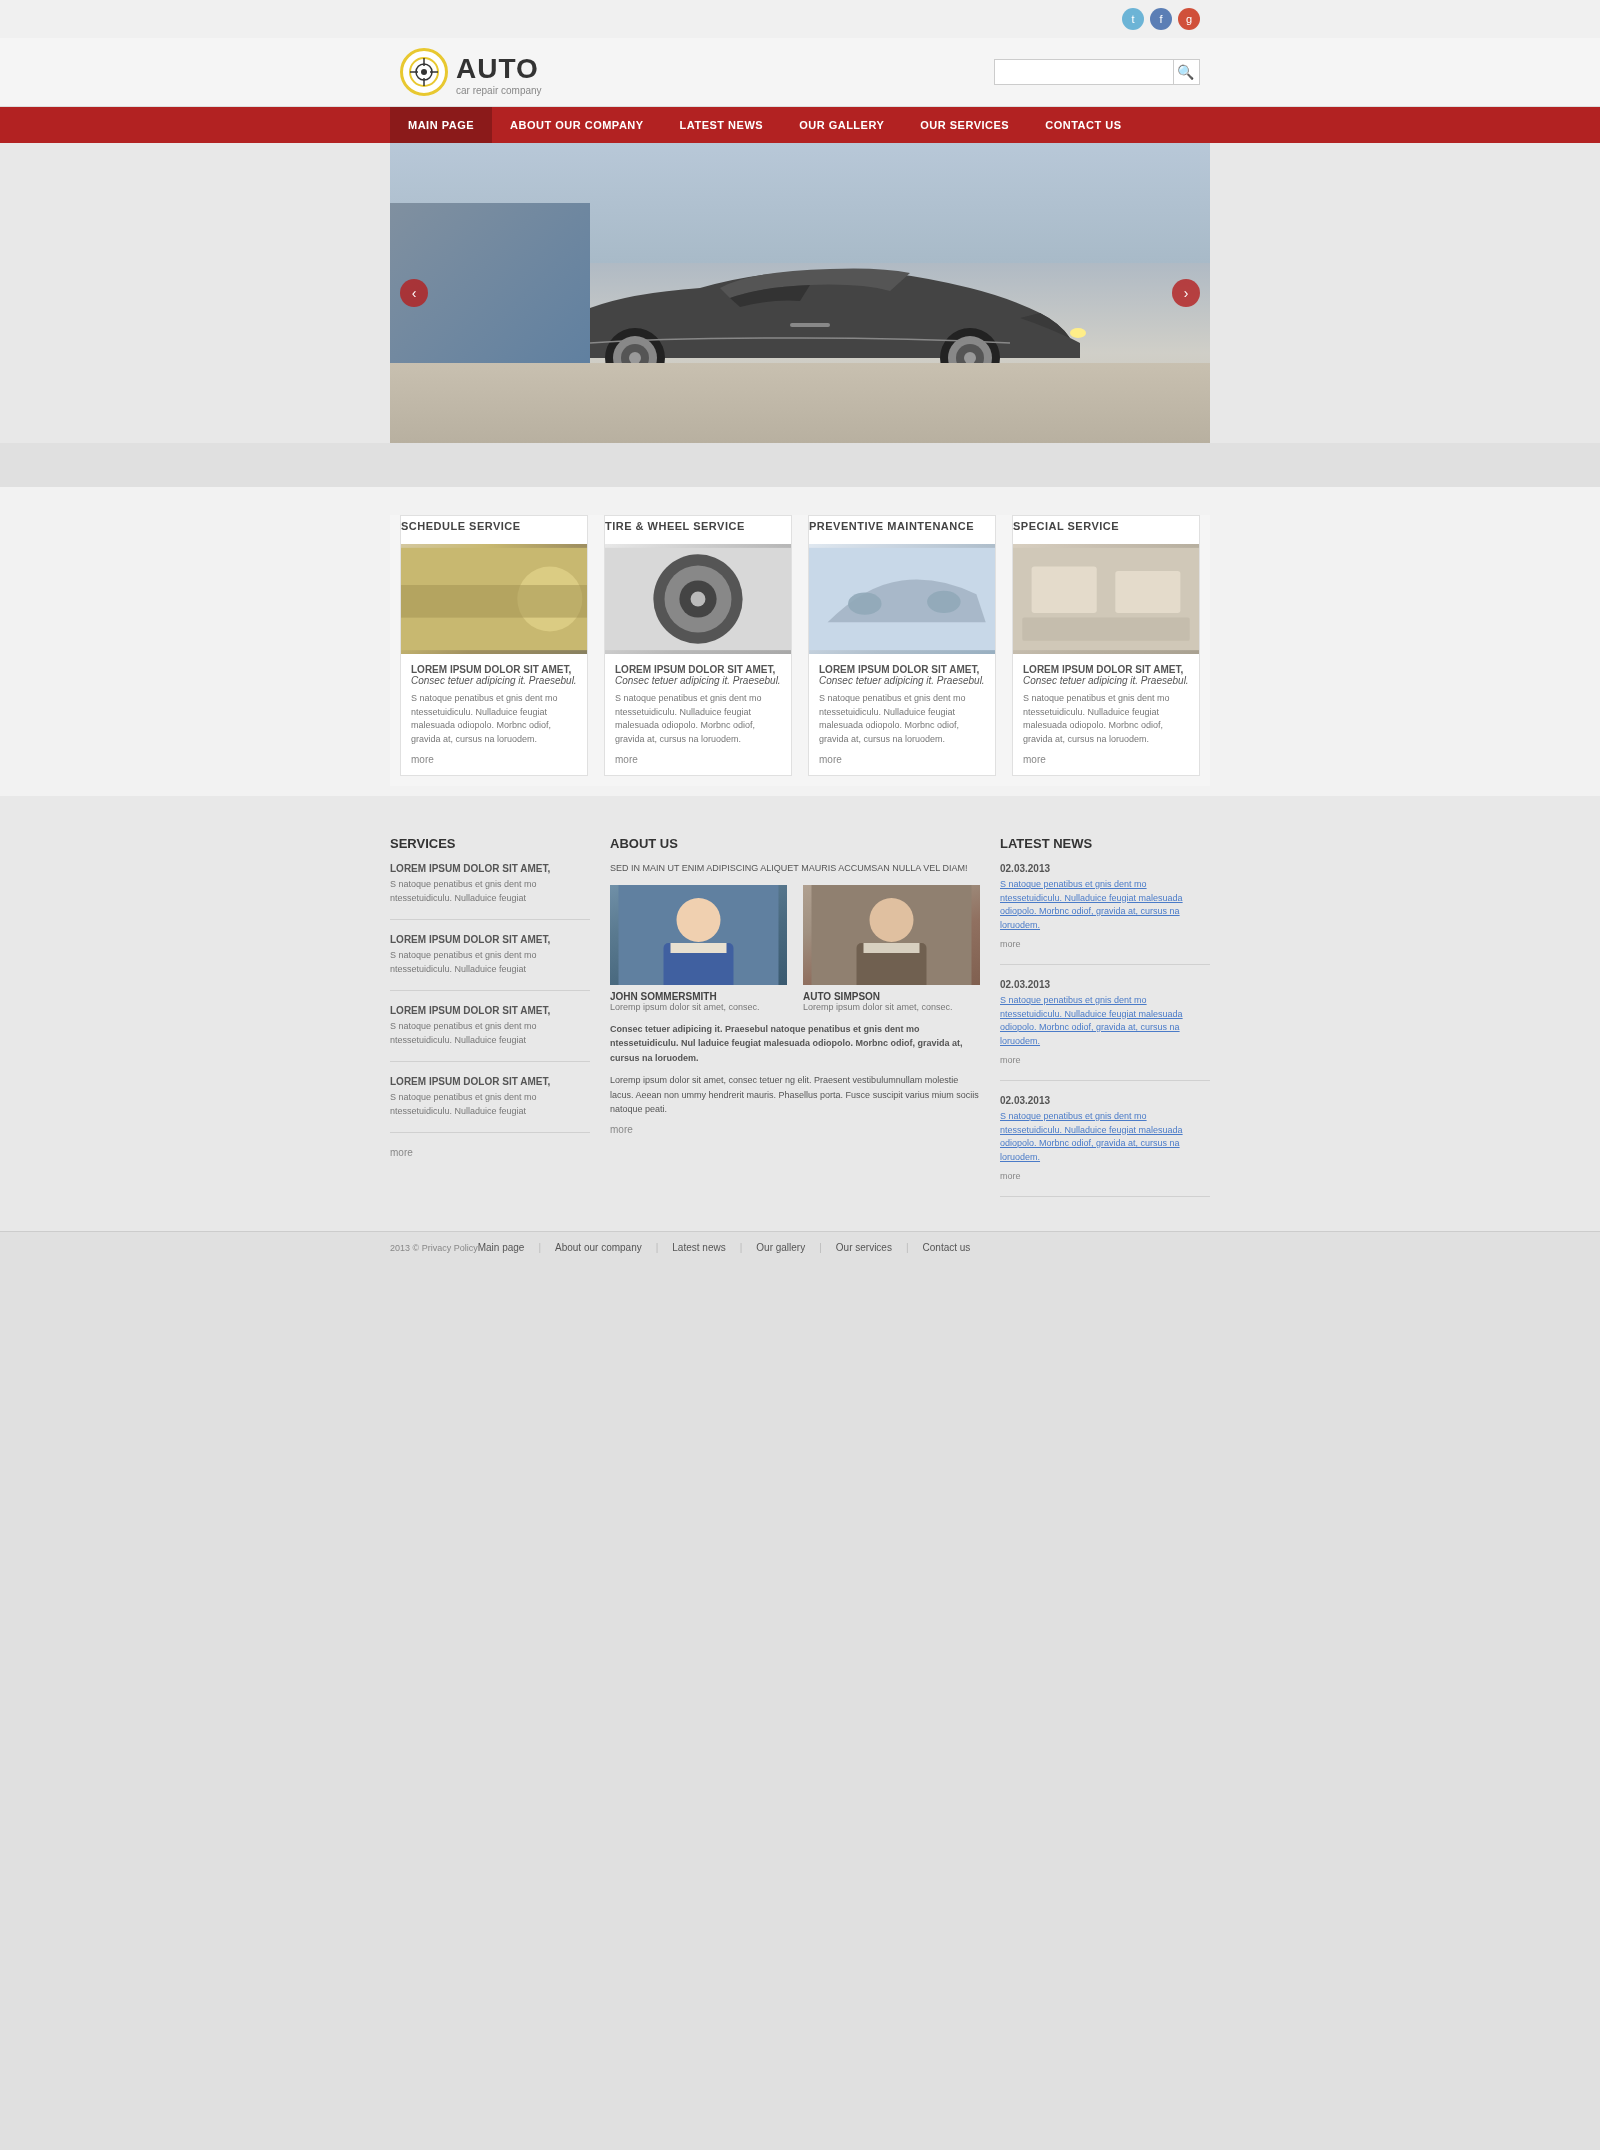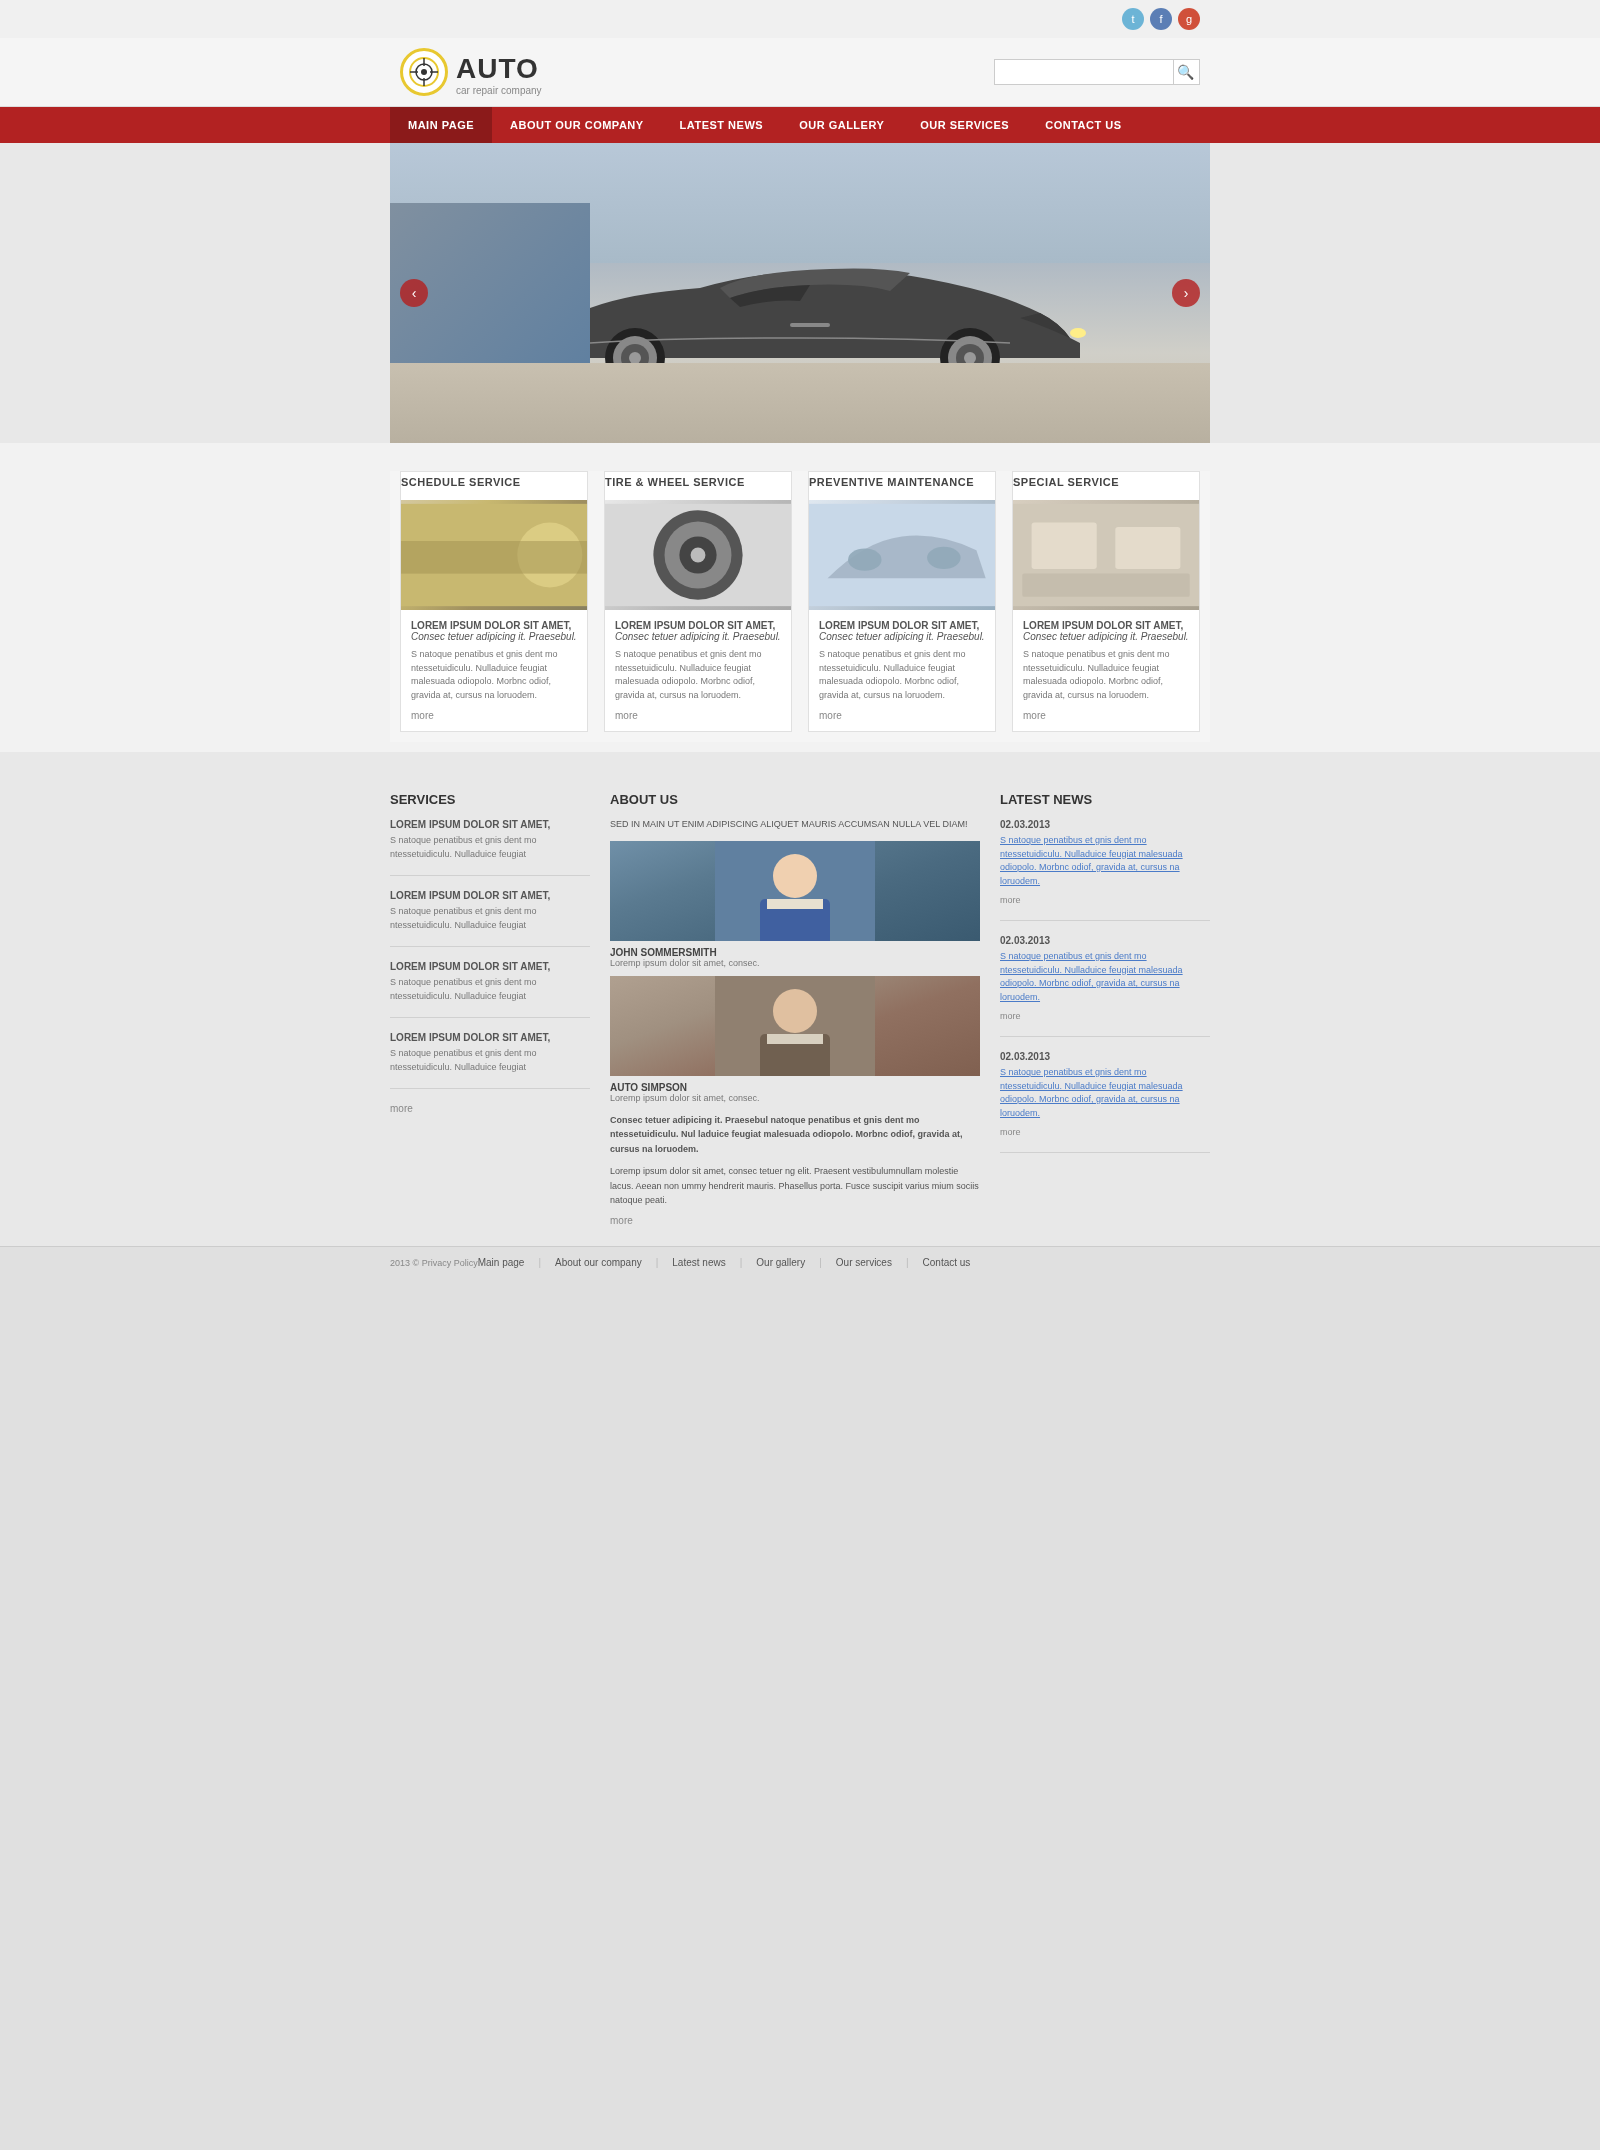--- a/index.html
+++ b/index.html
@@ -71,21 +71,21 @@
     .bottom-col-about { flex: 1; }
     .bottom-col-news { flex: 0 0 210px; }
 
     .section-title { font-size: 13px; font-weight: bold; text-transform: uppercase; color: #333; margin-bottom: 12px; border-bottom: none; }
 
     .service-list-item { margin-bottom: 14px; padding-bottom: 14px; border-bottom: 1px solid #d0d0d0; }
     .service-list-title { font-size: 10px; font-weight: bold; text-transform: uppercase; color: #555; margin-bottom: 4px; }
     .service-list-desc { font-size: 9px; color: #777; line-height: 1.5; }
 
     .about-subtitle { font-size: 9px; color: #555; margin-bottom: 12px; }
-    .about-team { display: flex; gap: 8px; margin-bottom: 10px; flex-direction: column; }
+    .about-team { display: flex; gap: 16px; margin-bottom: 10px; }
     .team-member { flex: 1; }
     .team-img { width: 100%; height: 100px; background: #bbb; margin-bottom: 6px; }
     .team-name { font-size: 10px; font-weight: bold; color: #444; }
     .team-desc { font-size: 9px; color: #777; }
     .about-desc { font-size: 9px; color: #555; line-height: 1.6; margin-bottom: 8px; }
 
     .news-item { margin-bottom: 14px; padding-bottom: 14px; border-bottom: 1px solid #d0d0d0; }
     .news-date { font-size: 10px; font-weight: bold; color: #555; margin-bottom: 4px; }
     .news-text { font-size: 9px; color: #4a7bc8; line-height: 1.5; text-decoration: underline; cursor: pointer; margin-bottom: 4px; }
     .news-more { font-size: 9px; color: #888; cursor: pointer; }
@@ -192,21 +192,21 @@
         <div style="position:absolute;top:0;left:0;right:0;height:120px;background:linear-gradient(to bottom, #b8c8d8 0%, #a8bac8 100%);"></div>
         <div style="position:absolute;bottom:0;left:0;right:0;height:80px;background:linear-gradient(to bottom, #c8c0b0 0%, #b8b0a0 100%);"></div>
 
         <div style="position:absolute;top:60px;left:0;width:200px;height:160px;background:linear-gradient(135deg,#8090a0,#6080a0);"></div>
       </div>
       <button class="hero-prev">‹</button>
       <button class="hero-next">›</button>
     </div>
   </div>
 
-  <div style="background:#f2f2f2; padding: 20px 16px 10px;">
+  <div style="background:#f2f2f2; padding: 20px 16px 10px; margin-top: 44px;">
     <div class="section" style="padding-top:0; padding-bottom:10px;">
       <div class="services-row" id="services-row">
           <div class="service-card">
     <div class="service-card-title">SCHEDULE SERVICE</div>
     <div class="service-img img-headlight">
       <svg width="100%" height="100%" viewBox="0 0 200 110">
                 <rect width="200" height="110" fill="#c8b870"></rect>
                 <ellipse cx="160" cy="55" rx="35" ry="35" fill="#e8d890" opacity="0.6"></ellipse>
                 <rect x="0" y="40" width="200" height="35" fill="#a09050" opacity="0.5"></rect>
               </svg>

